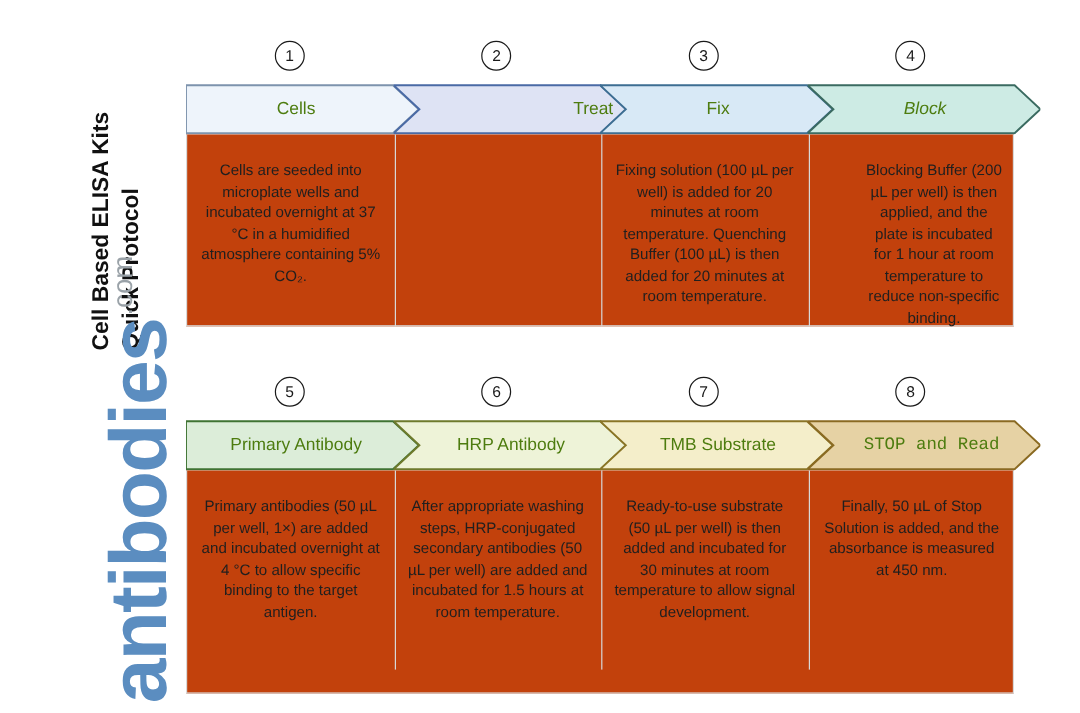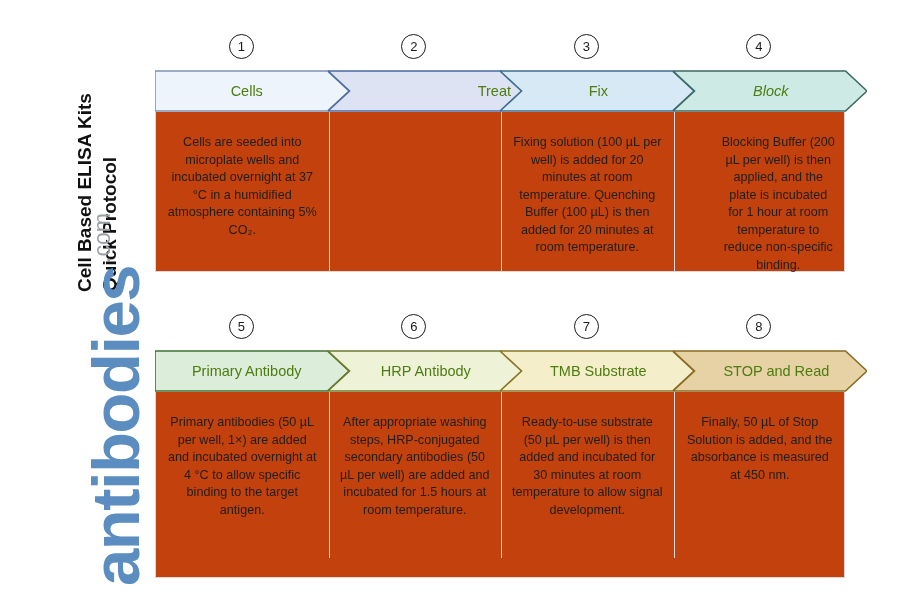--- a/index.html
+++ b/index.html
@@ -260,21 +260,21 @@
       <div class="chev" style="left: 345px; width: 194.5px;">
         <svg class="shape" viewBox="0 0 194.5 42" preserveAspectRatio="none" width="194.5" height="42">
           <polygon points="0,1 172.5,1 194,21 172.5,41 0,41 21.5,21" fill="#f4eeca" stroke="#8a7526" stroke-width="1.6"></polygon>
         </svg>
         <span style="margin-left: 13.2px; margin-right: 11px;">TMB Substrate</span>
       </div>
       <div class="chev" style="left: 517.5px; width: 194.5px;">
         <svg class="shape" viewBox="0 0 194.5 42" preserveAspectRatio="none" width="194.5" height="42">
           <polygon points="0,1 172.5,1 194,21 172.5,41 0,41 21.5,21" fill="#e6d2a4" stroke="#8a6a22" stroke-width="1.6"></polygon>
         </svg>
-        <span style="margin-left: 13.2px; margin-right: 0;">STOP and Read</span>
+        <span style="margin-left: 13.2px; margin-right: 0; font-family: Liberation Mono, monospace;">STOP and Read</span>
       </div>
     </div>
   <div class="bodies">
       <div class="bodycell first" style="left: 0px; width: 172.5px;">
         <div class="bodytext">Primary antibodies (50 µL per well, 1×) are added and incubated overnight at 4 °C to allow specific binding to the target antigen.</div>
       </div>
       <div class="bodycell" style="left: 172.5px; width: 172.5px;">
         <div class="divider"></div>
         <div class="bodytext">After appropriate washing steps, HRP-conjugated secondary antibodies (50 µL per well) are added and incubated for 1.5 hours at room temperature.</div>
       </div>

